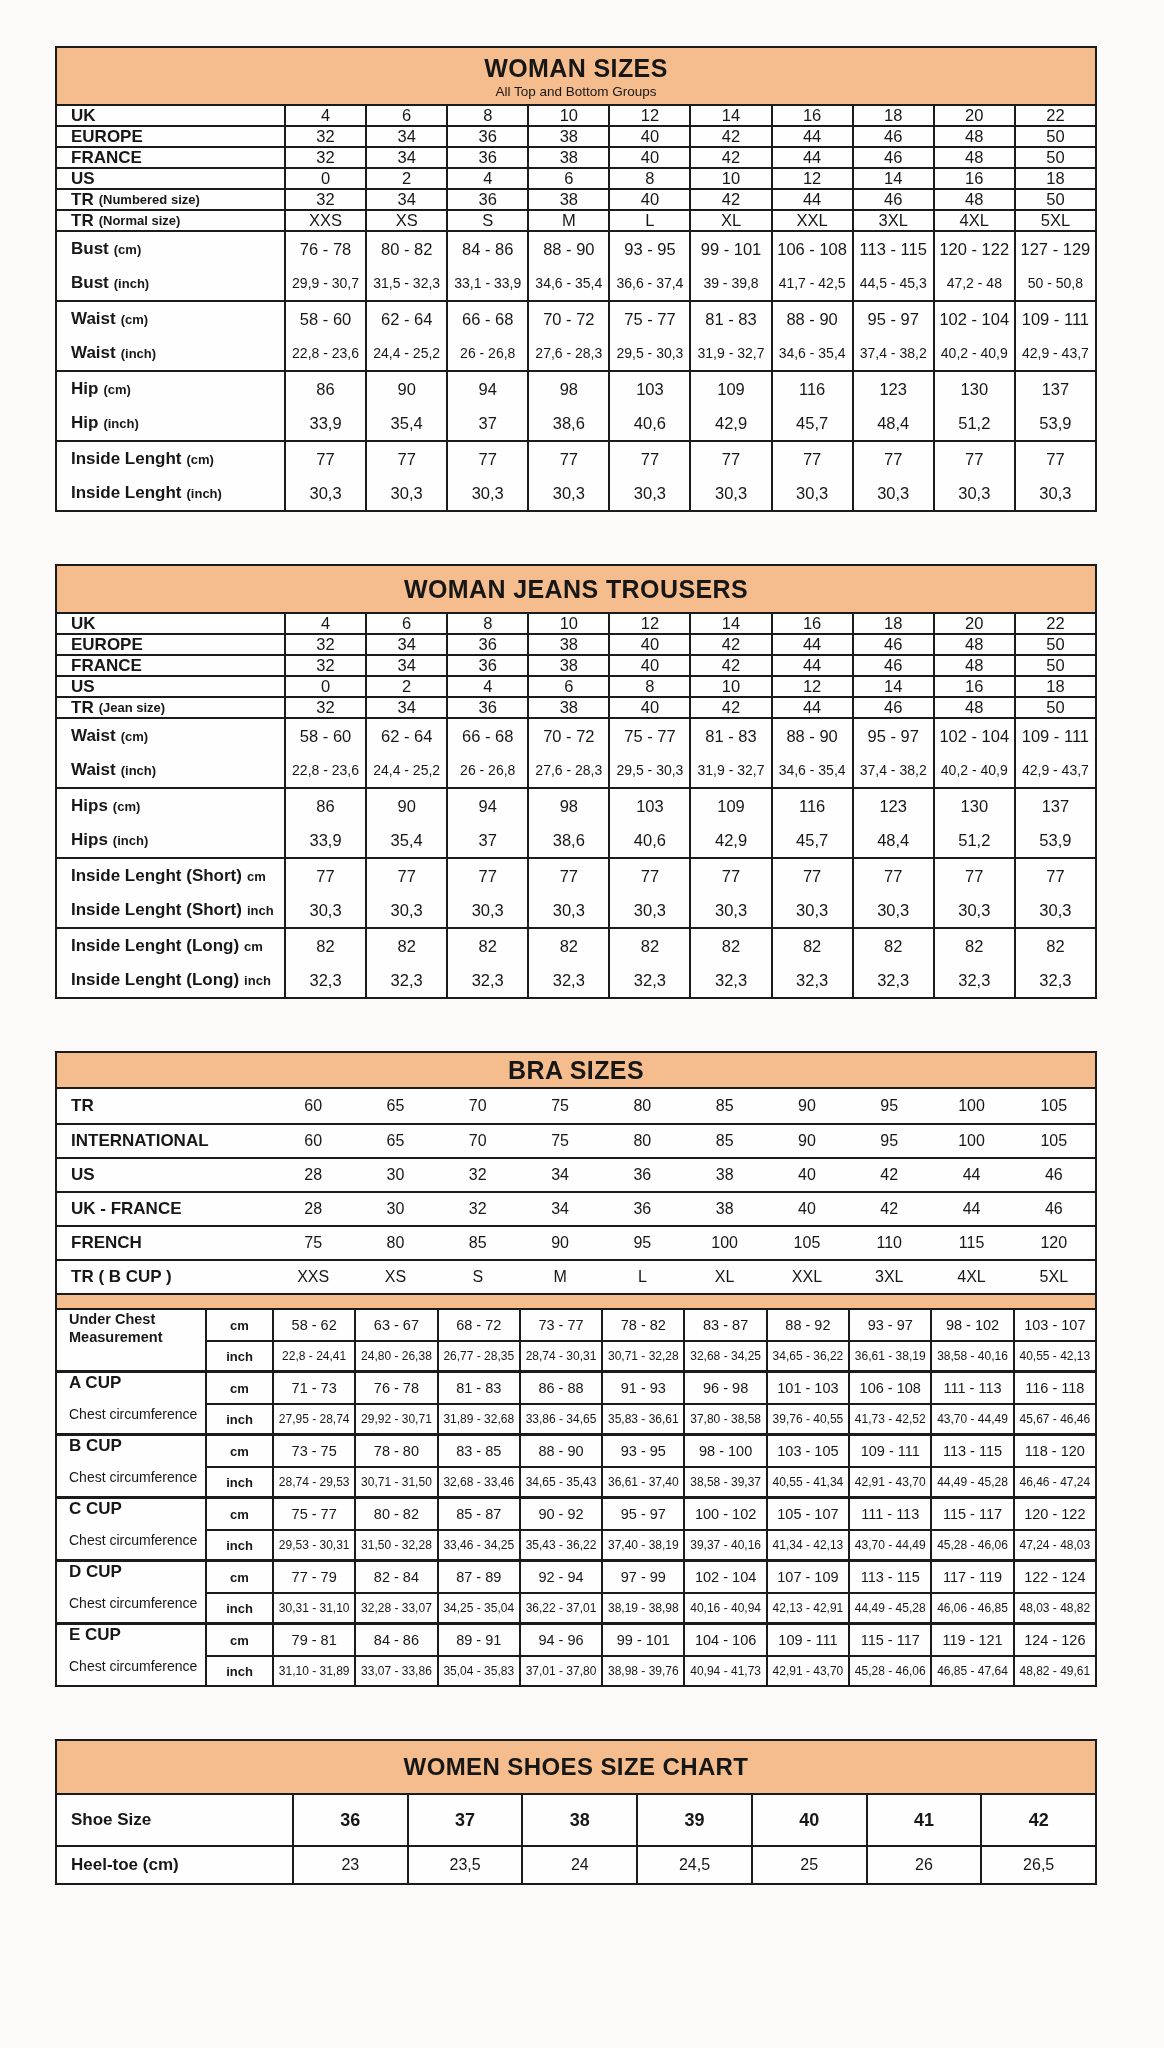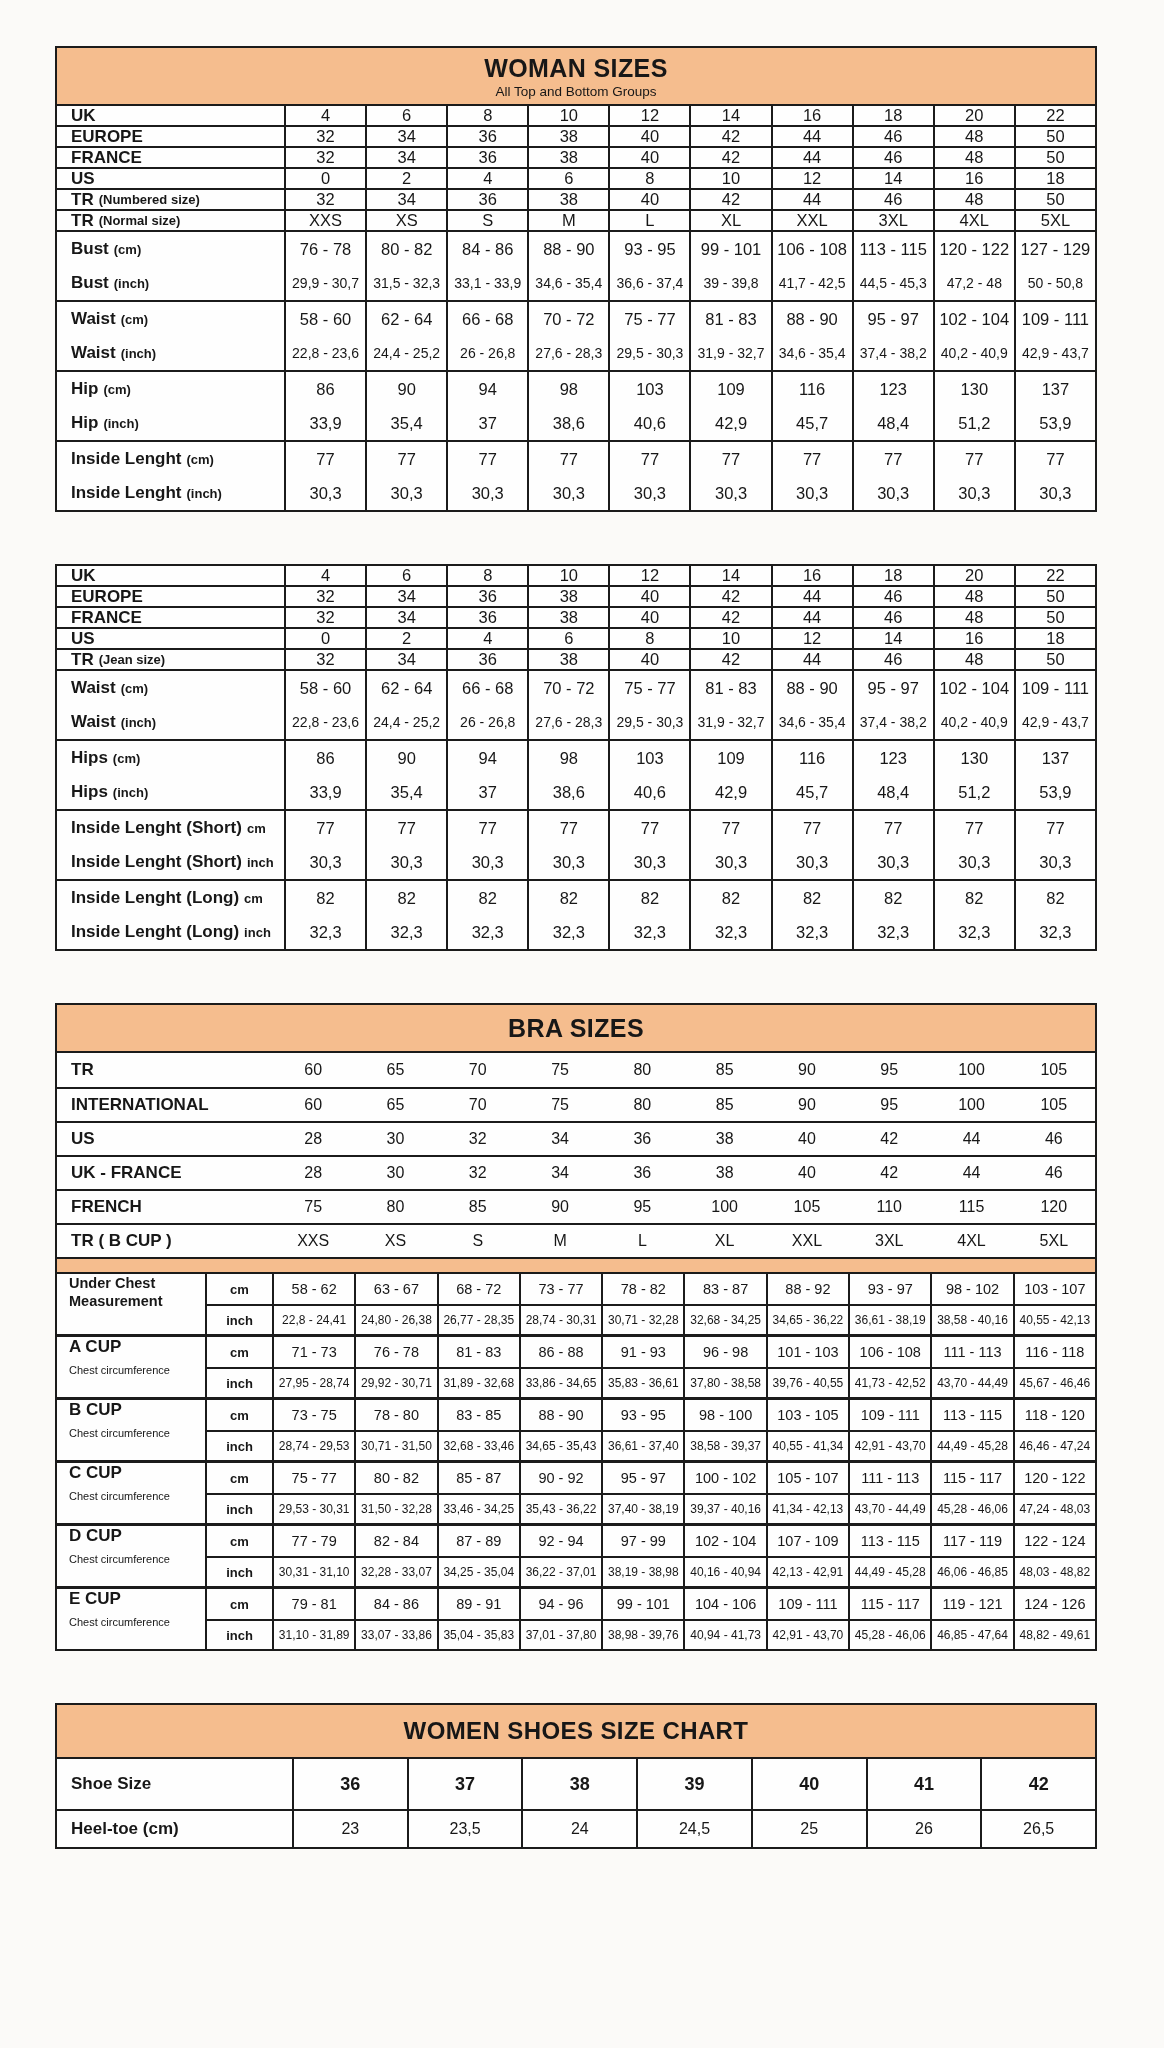--- a/index.html
+++ b/index.html
@@ -1,21 +1,21 @@
 <!DOCTYPE html>
 <html style="--accent: #f5bd8e;"><head>
 <meta charset="utf-8">
 <style>
 :root{--accent:#f5bd8e;--line:#1b1b1b}
 *{box-sizing:border-box;margin:0;padding:0}
 body{width:1164px;height:2048px;background:#fbfaf8;font-family:"Liberation Sans","DejaVu Sans",sans-serif;color:#171717;overflow:hidden}
 main{padding:46px 67px 0 55px}
 .tbl{border:2px solid var(--line);margin-bottom:52px;background:#fefefe}
 .band{background:var(--accent);border-bottom:2px solid var(--line);display:flex;flex-direction:column;align-items:center;justify-content:center;text-align:center}
-.t1 .band{height:58px}.t2 .band{height:48px}.t3 .band{height:48px}.t4 .band{height:54px}
+.t1 .band{height:58px}.t2 .band{height:48px}.t3 .band{height:36px}.t4 .band{height:54px}
 .title{font-weight:bold;font-size:25px;letter-spacing:.4px}
 .t4 .title{font-size:24px}
 .subtitle{font-weight:normal;font-size:13.5px;margin-top:1px}
 
 .group + .group{border-top:2px solid var(--line)}
 .group .row{display:flex;height:19px}
 .group.pair .row{height:34px}
 .lab{width:227px;display:flex;align-items:center;padding-left:14px;gap:5px}
 .lab-main{font-weight:bold;font-size:17px;white-space:nowrap}
 .lab-small{font-weight:bold;font-size:13px;white-space:nowrap}
@@ -26,21 +26,21 @@
 .bra-plain .prow + .prow{border-top:2px solid var(--line)}
 .prow .lab{width:215px}
 .pcell{flex:1;display:flex;align-items:center;justify-content:center;font-size:16px}
 .strip{height:17px;background:var(--accent);border-top:2px solid var(--line);border-bottom:2px solid var(--line)}
 
 .cup-group{display:flex}
 .cup-group + .cup-group{border-top:3px solid var(--line)}
 .cup-lab{width:148px;display:flex;flex-direction:column;justify-content:flex-start;padding-left:12px}
 .cup-main{font-weight:bold;font-size:17px}
 .measure .cup-main{font-size:14.5px;line-height:1.25;padding-right:30px}
-.cup-sub{font-size:11px;margin-top:7px}
+.cup-sub{font-size:14px;margin-top:13px}
 .cup-right{flex:1}
 .cup-row{display:flex;height:30px}
 .cup-row + .cup-row{border-top:2px solid var(--line)}
 .ucell{width:67px;border-left:2px solid var(--line);display:flex;align-items:center;justify-content:center;font-weight:bold;font-size:13px}
 .ccell{flex:1;border-left:2px solid var(--line);display:flex;align-items:center;justify-content:center;font-size:14.5px}
 .cup-row.u-inch .ccell{font-size:12px}
 
 .srow{display:flex}
 .srow1{height:50px}
 .srow2{height:38px;border-top:2px solid var(--line)}
@@ -292,20 +292,23 @@
           <div class="cell">30,3</div>
           <div class="cell">30,3</div>
           <div class="cell">30,3</div>
           <div class="cell">30,3</div>
           <div class="cell">30,3</div>
           <div class="cell">30,3</div>
         </div>
       </div>
     </section>
     <section class="tbl kind-sizes t2">
+      <header class="band">
+        <div class="title">WOMAN JEANS TROUSERS</div>
+      </header>
       <div class="group">
         <div class="row">
           <div class="lab">
             <span class="lab-main">UK</span>
           </div>
           <div class="cell">4</div>
           <div class="cell">6</div>
           <div class="cell">8</div>
           <div class="cell">10</div>
           <div class="cell">12</div>

